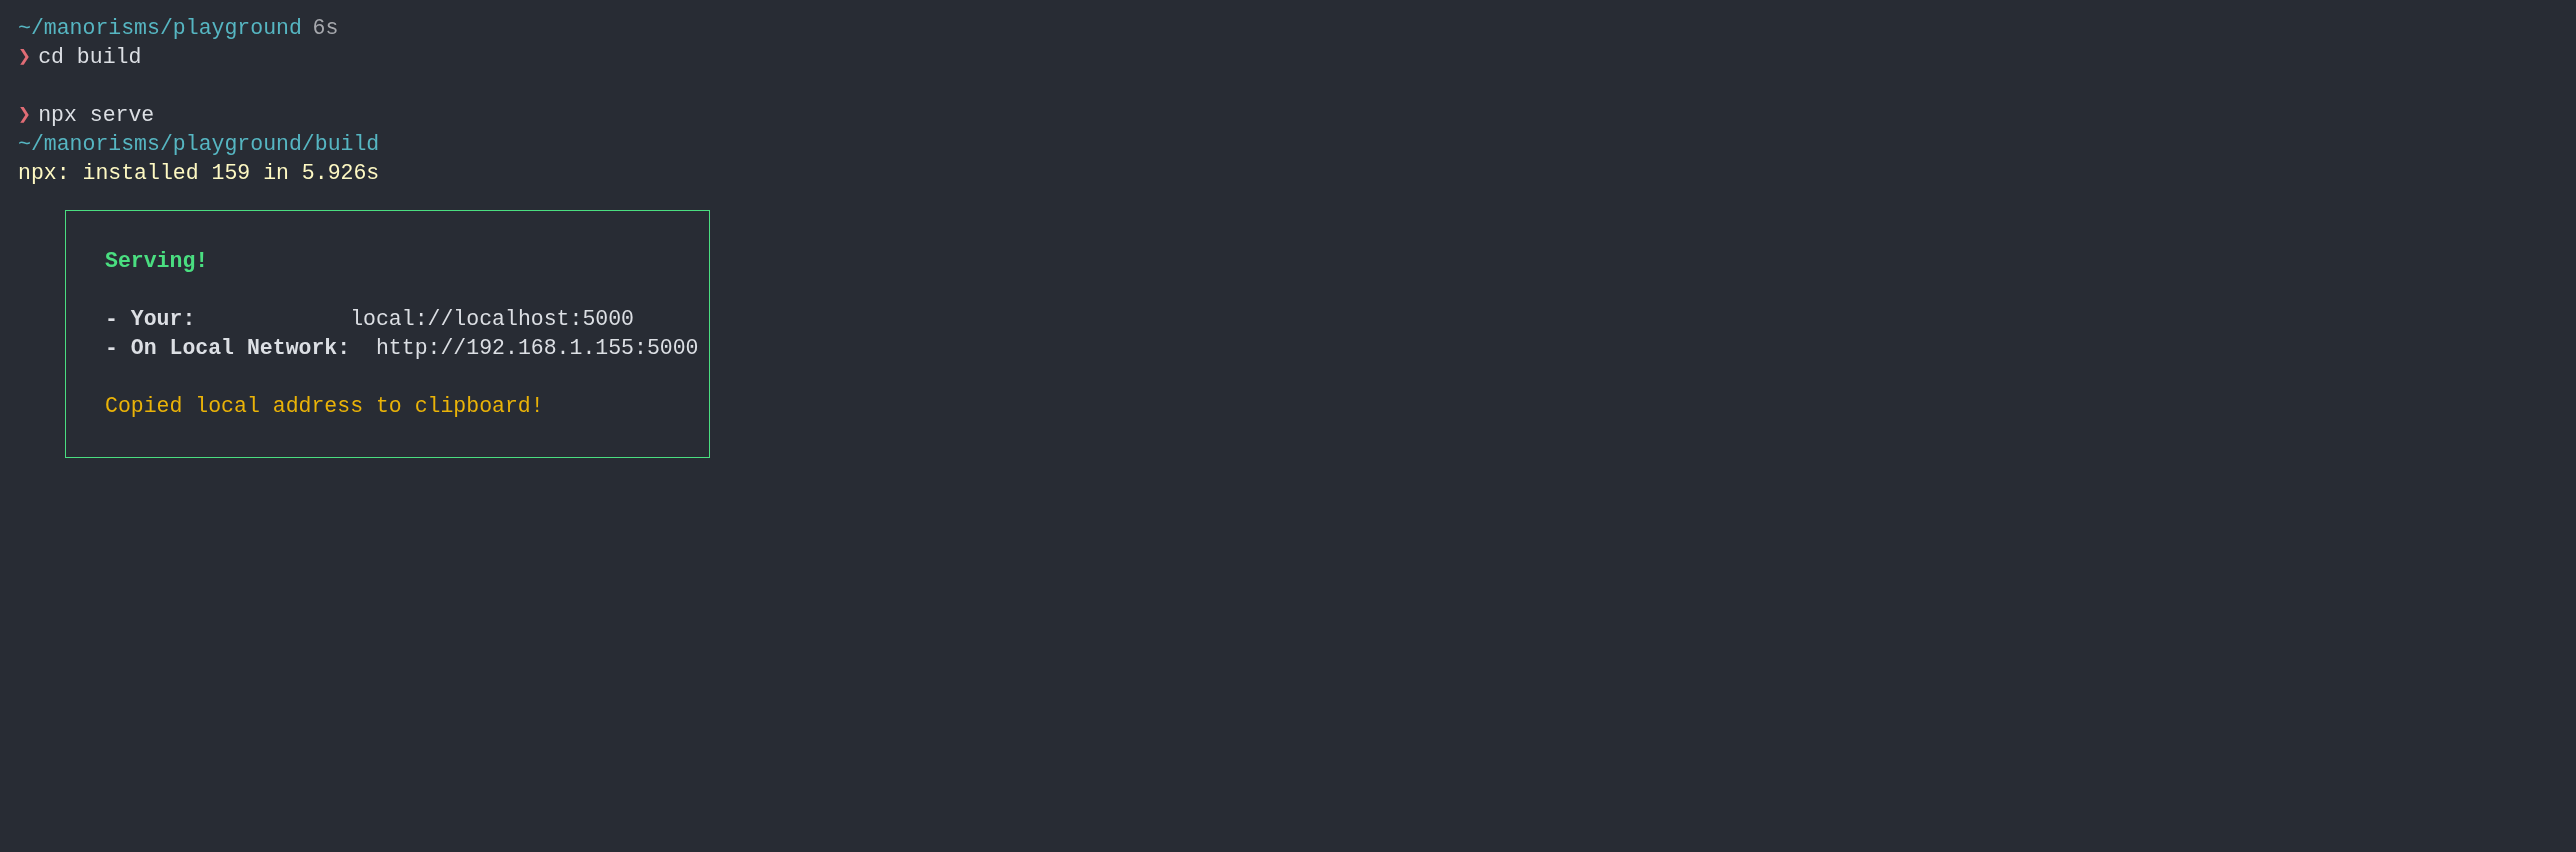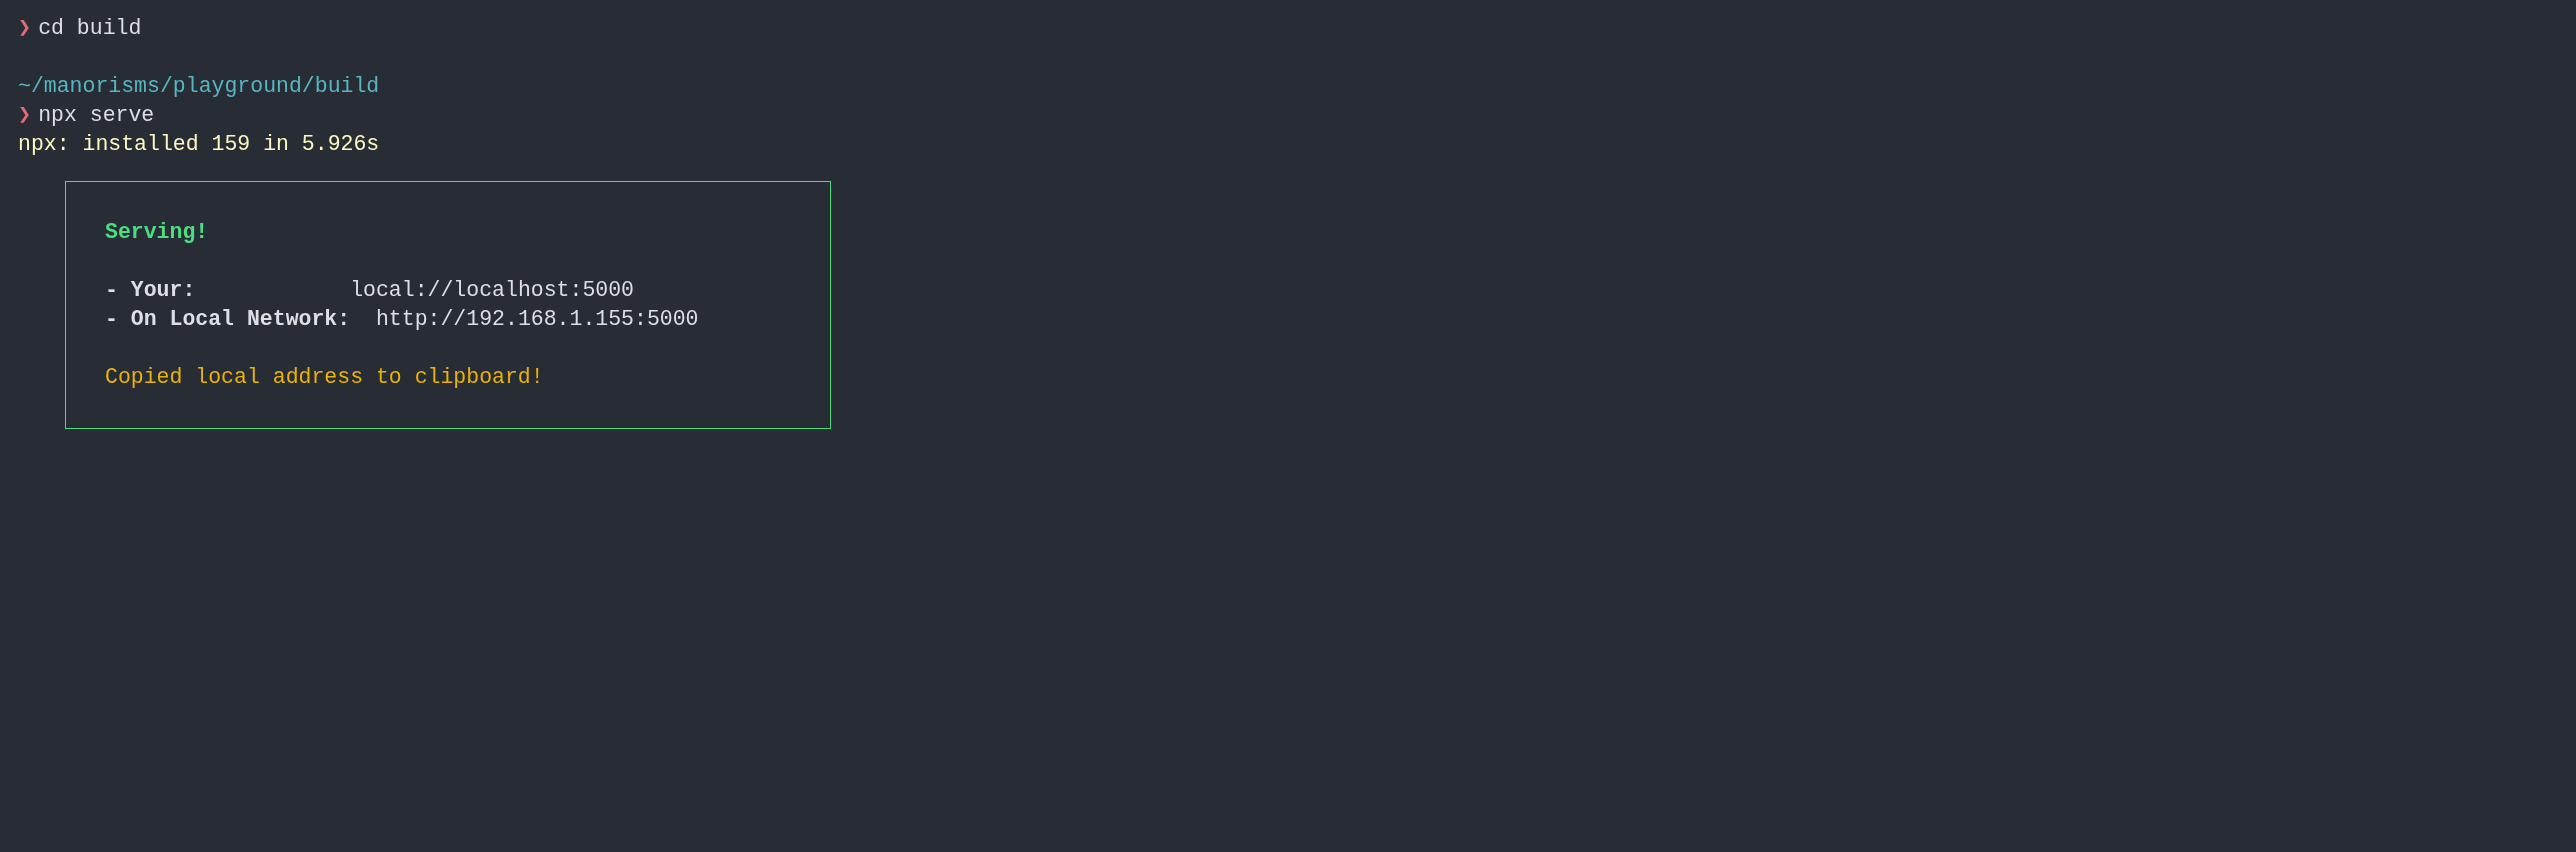--- a/index.html
+++ b/index.html
@@ -34,21 +34,21 @@
       margin-left: 7.2px;
     }
     .output-line {
       color: #fef9c3;
     }
     .blank-line {
       height: 1.35em;
     }
     .serve-box {
       border: 1.8px solid #4ade80;
-      width: 766px;
+      width: 645px;
       margin-top: 21.5px;
       margin-left: 47px;
       padding: 36px 39px;
     }
     .serving-title {
       color: #4ade80;
       font-weight: bold;
       margin-bottom: 1.35em;
     }
     .serve-row {
@@ -61,30 +61,33 @@
     .copied-msg {
       color: #eab308;
       margin-top: 1.35em;
     }
   </style>
 </head>
 <body>
 
 <div>
   <div>
+    <span class="prompt-path">~/manorisms/playground</span><span class="prompt-time">6s</span>
+  </div>
+  <div>
     <span class="prompt-chevron">❯</span><span class="command">cd build</span>
   </div>
 
   <div class="blank-line"></div>
 
   <div>
-    <span class="prompt-path">~/manorisms/playground/build</span>
+    <span class="prompt-chevron">❯</span><span class="command">npx serve</span>
   </div>
   <div>
-    <span class="prompt-chevron">❯</span><span class="command">npx serve</span>
+    <span class="prompt-path">~/manorisms/playground/build</span>
   </div>
   <div class="output-line">npx: installed 159 in 5.926s</div>
 
   <div class="serve-box">
     <div class="serving-title">Serving!</div>
     <div class="serve-row"><span class="bold">- Your:</span><span>            </span><span>local://localhost:5000</span></div>
     <div class="serve-row"><span class="bold">- On Local Network:</span><span>  </span><span>http://192.168.1.155:5000</span></div>
     <div class="copied-msg">Copied local address to clipboard!</div>
   </div>
 </div>

